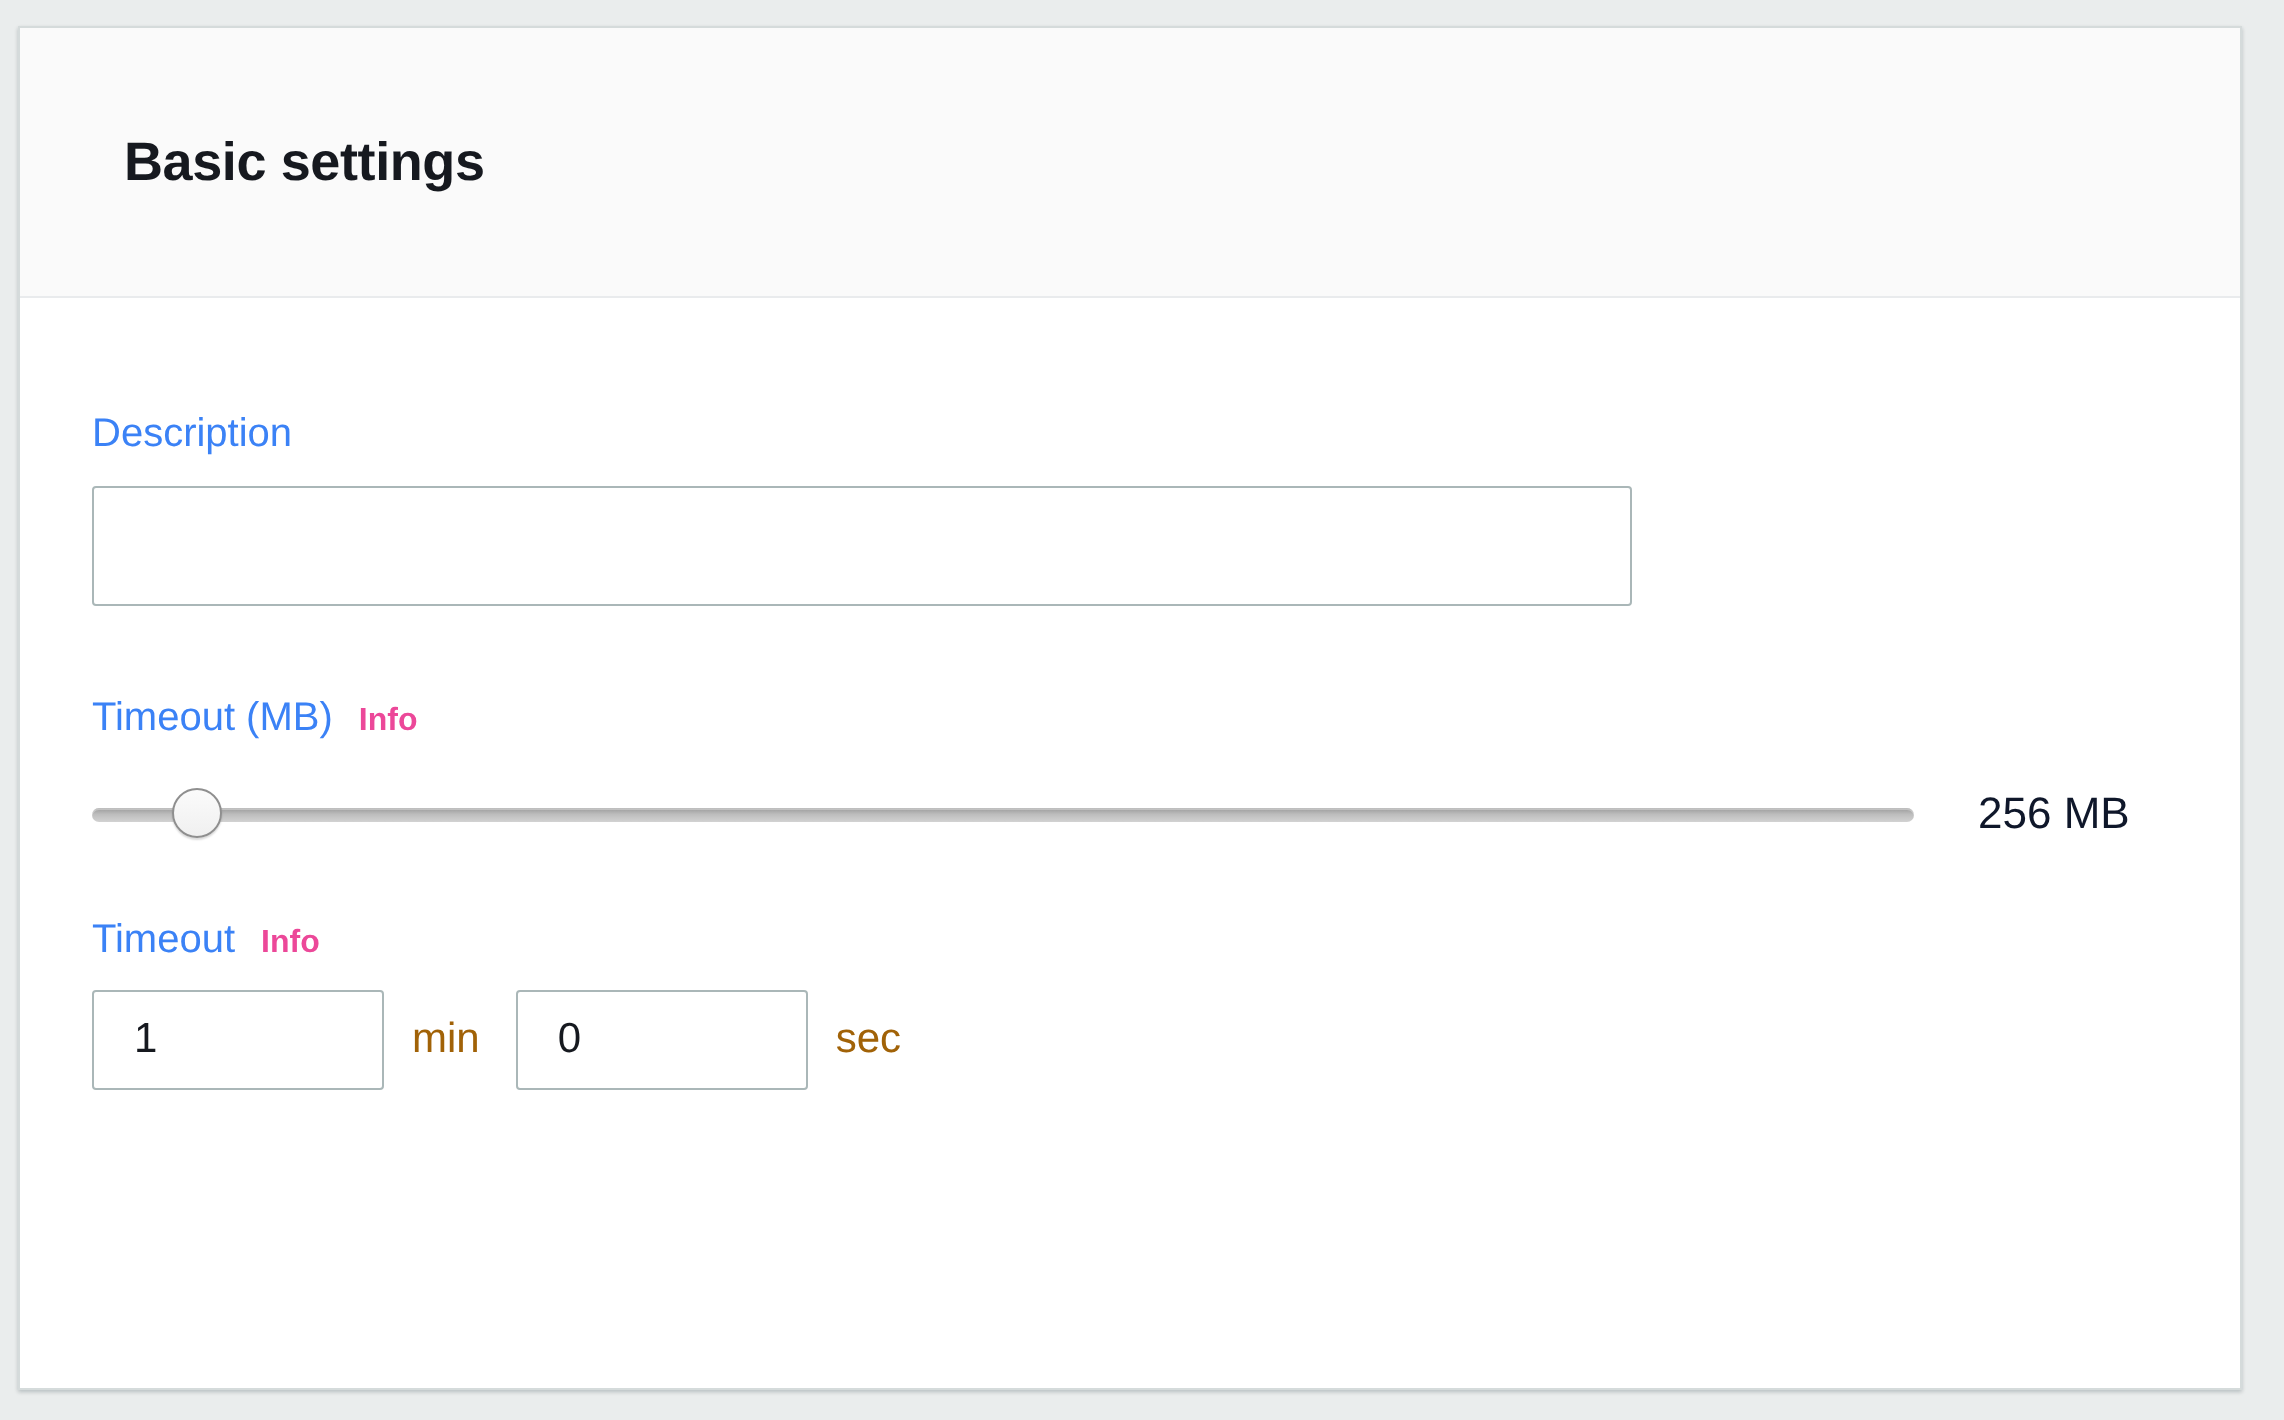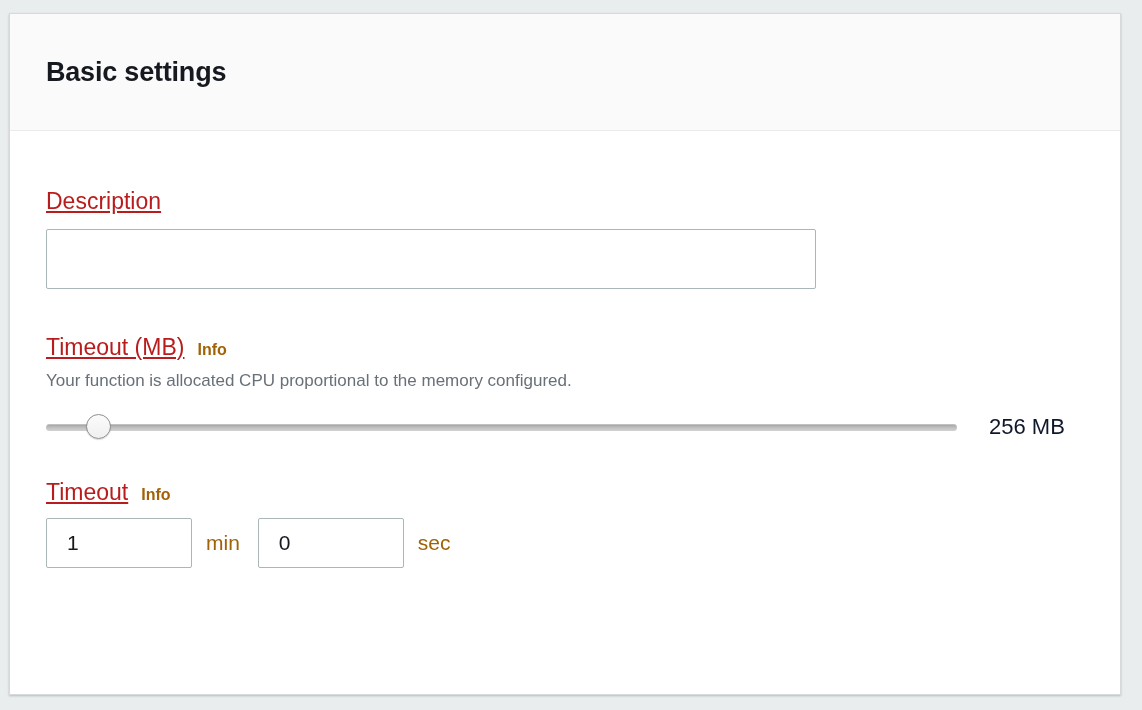--- a/index.html
+++ b/index.html
@@ -21,27 +21,27 @@
     top: 13px;
     width: 1112px;
     height: 682px;
     background: #ffffff;
     border: 1px solid #d5dbdb;
     box-shadow: 0 1px 2px rgba(0,28,36,0.22);
     box-sizing: border-box;
   }
 
   .panel-header {
-    height: 117px;
+    height: 135px;
     background: #fafafa;
     border-bottom: 1px solid #e9ebed;
     box-sizing: border-box;
     display: flex;
     align-items: center;
-    padding-left: 36px;
+    padding-left: 52px;
   }
 
   .panel-title {
     font-size: 27px;
     font-weight: bold;
     color: #16191f;
     letter-spacing: -0.2px;
   }
 
   .panel-body {
@@ -53,30 +53,29 @@
     margin-bottom: 0;
   }
 
   .field-label-row {
     display: flex;
     align-items: baseline;
     gap: 13px;
   }
 
   .field-label {
-    font-size: 23px;
-    color: #b91c1c;
+    font-size: 20px;
+    color: #3b82f6;
     line-height: 1.25;
-    text-decoration: underline;
   }
 
   .info-link {
     font-size: 16px;
     font-weight: bold;
-    color: #a16207;
+    color: #ec4899;
     text-decoration: none;
     cursor: pointer;
   }
 
   .field-hint {
     font-size: 17px;
     color: #687078;
     margin-top: 8px;
     line-height: 1.3;
   }
@@ -193,21 +192,20 @@
         <span class="field-label">Description</span>
       </div>
       <input class="text-input" type="text" value="" style="">
     </div>
 
     <div class="field memory-block">
       <div class="field-label-row">
         <span class="field-label">Timeout (MB)</span>
         <span class="info-link">Info</span>
       </div>
-      <div class="field-hint">Your function is allocated CPU proportional to the memory configured.</div>
 
       <div class="slider-row">
         <div class="slider-wrap">
           <div class="slider-track"></div>
           <div class="slider-thumb" style="left: 39.87px;"></div>
         </div>
         <div class="slider-value">256 MB</div>
       </div>
     </div>
 

